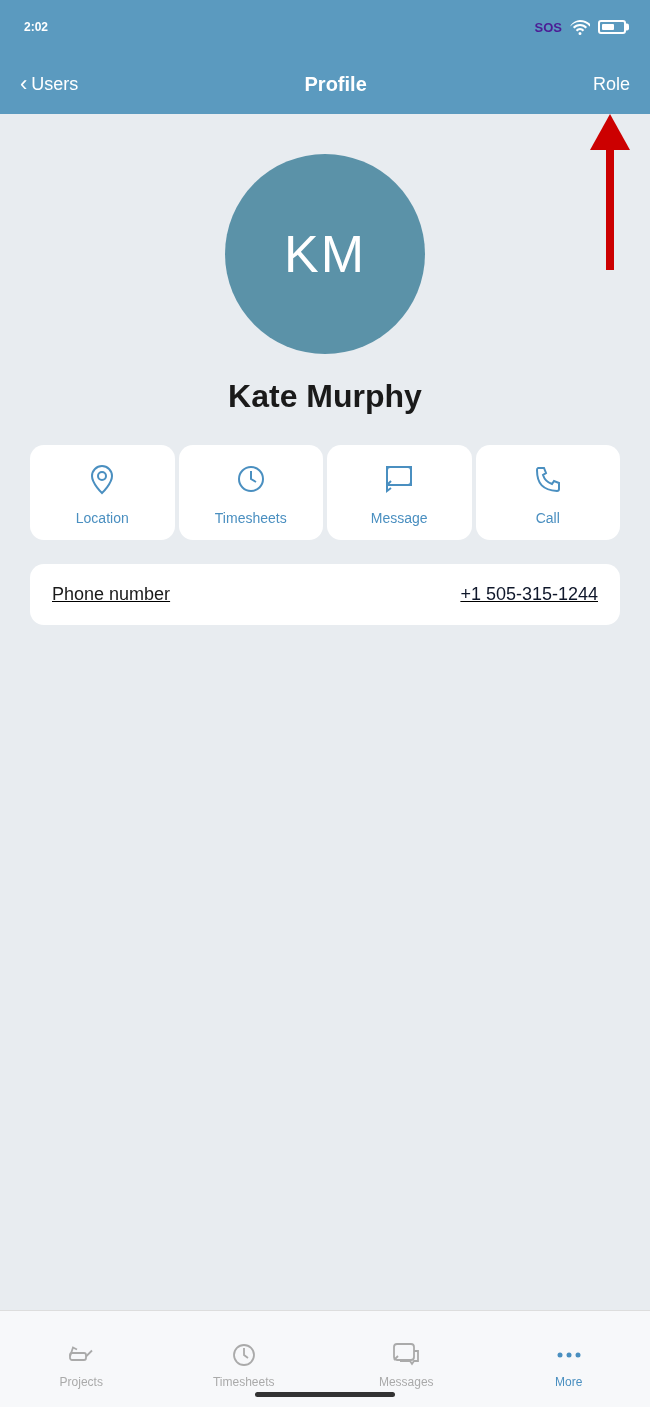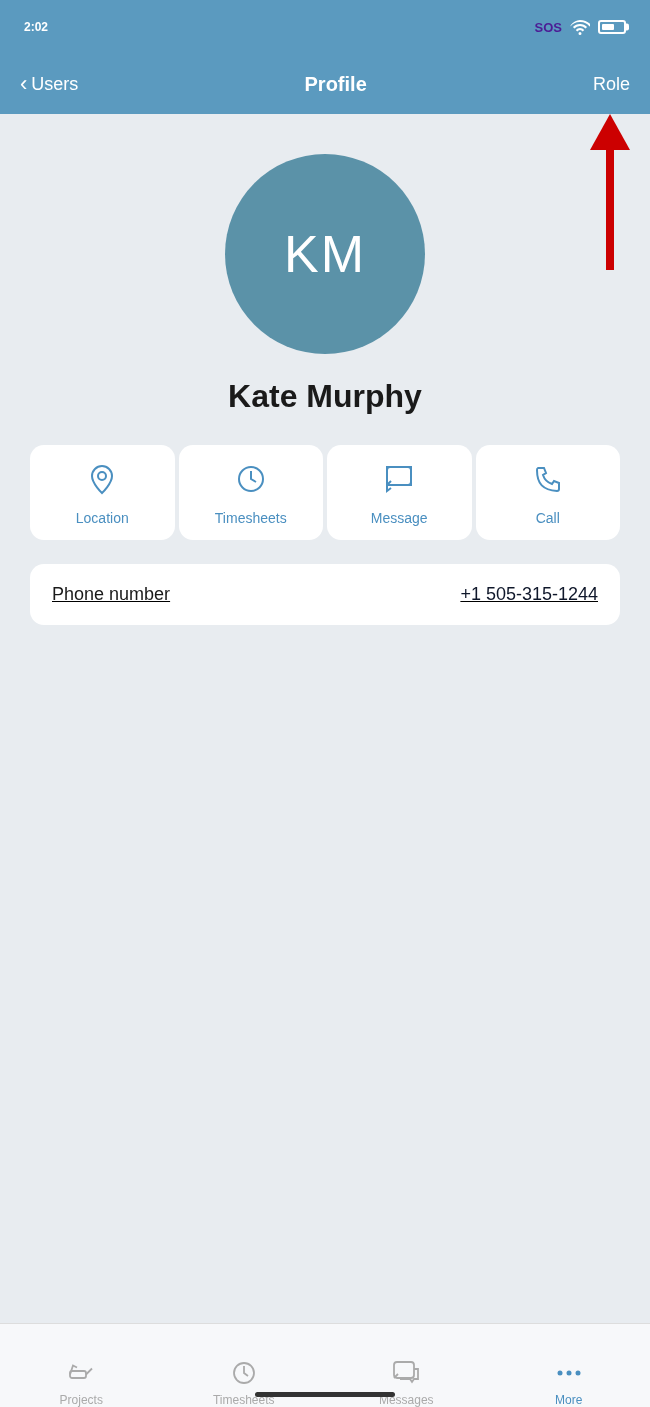--- a/index.html
+++ b/index.html
@@ -213,25 +213,25 @@
       font-size: 18px;
       color: #0f172a;
     }
 
     
     .tab-bar {
       position: absolute;
       bottom: 0;
       left: 0;
       right: 0;
-      height: 84px;
+      height: 97px;
       background: #f7f8fa;
       border-top: 1px solid #ddd;
       display: flex;
-      align-items: flex-end;
+      align-items: center;
       padding-top: 12px;
     }
     .tab-item {
       flex: 1;
       display: flex;
       flex-direction: column;
       align-items: center;
       gap: 6px;
       cursor: pointer;
     }

